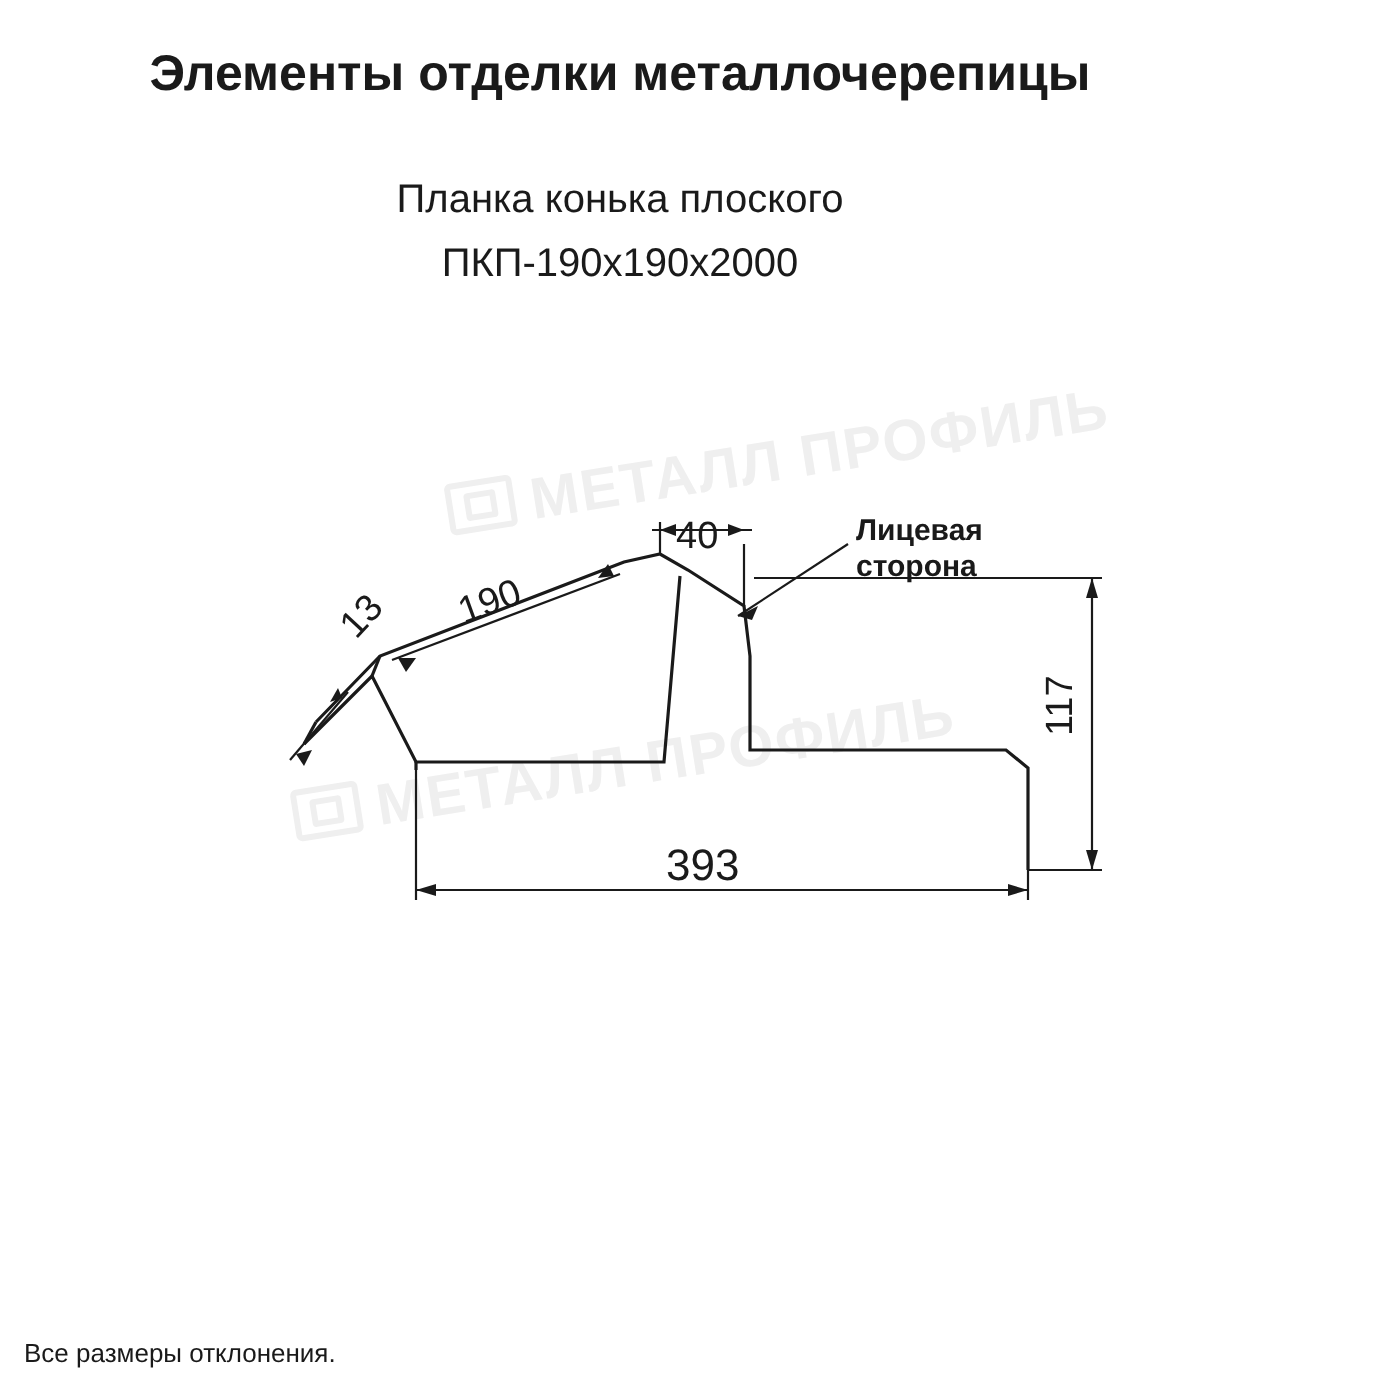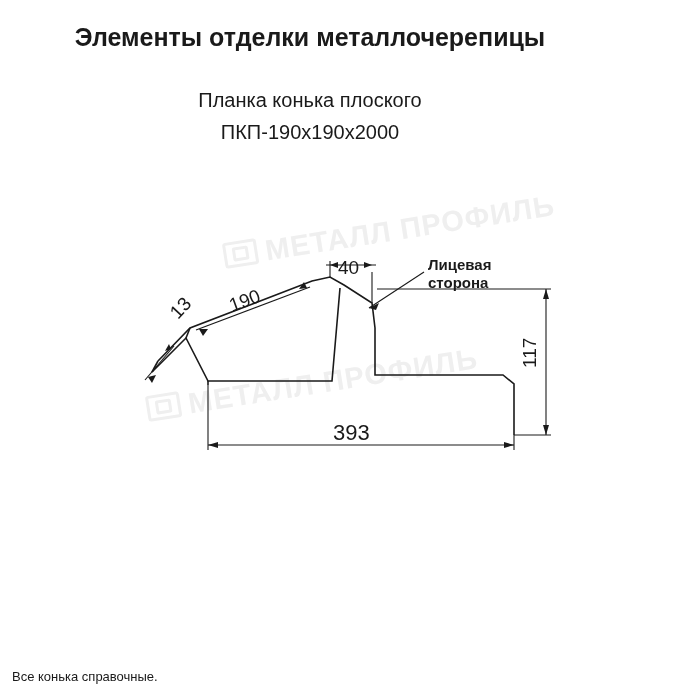--- a/index.html
+++ b/index.html
@@ -195,16 +195,16 @@
 
       <text x="178" y="170" font-size="19" transform="rotate(-47 178 170)">13</text>
       <text x="232" y="162" font-size="19" transform="rotate(-20 232 162)">190</text>
       <text x="338" y="124" font-size="19">40</text>
       <text x="536" y="218" font-size="19" transform="rotate(-90 536 218)">117</text>
       <text x="333" y="290" font-size="22">393</text>
     </svg>
   </div>
 
   <div class="footnotes">
-    <div>Все конька справочные.</div>
+    <div>Все размеры отклонения.</div>
   </div>
 
 </div>
 
 </body></html>

